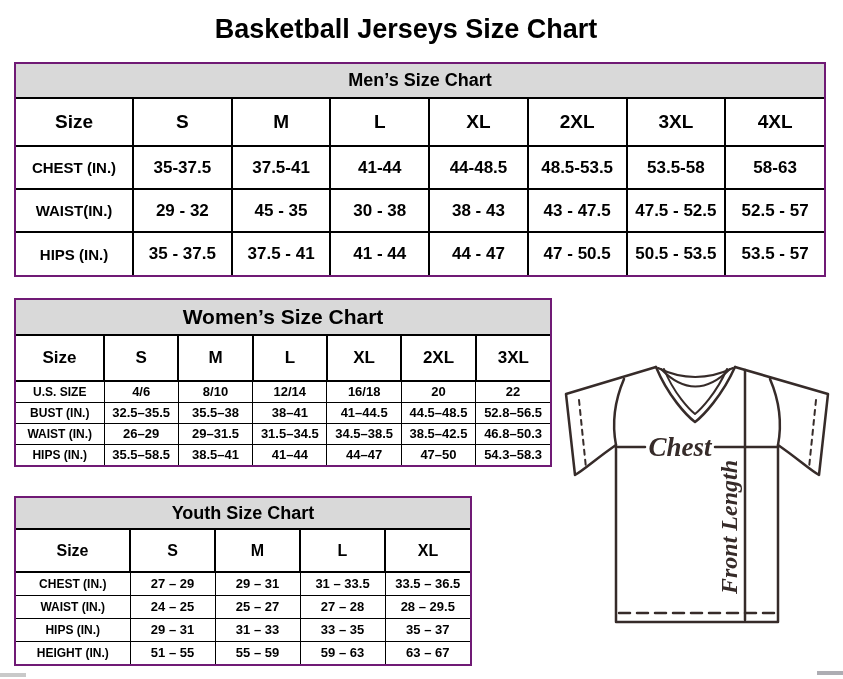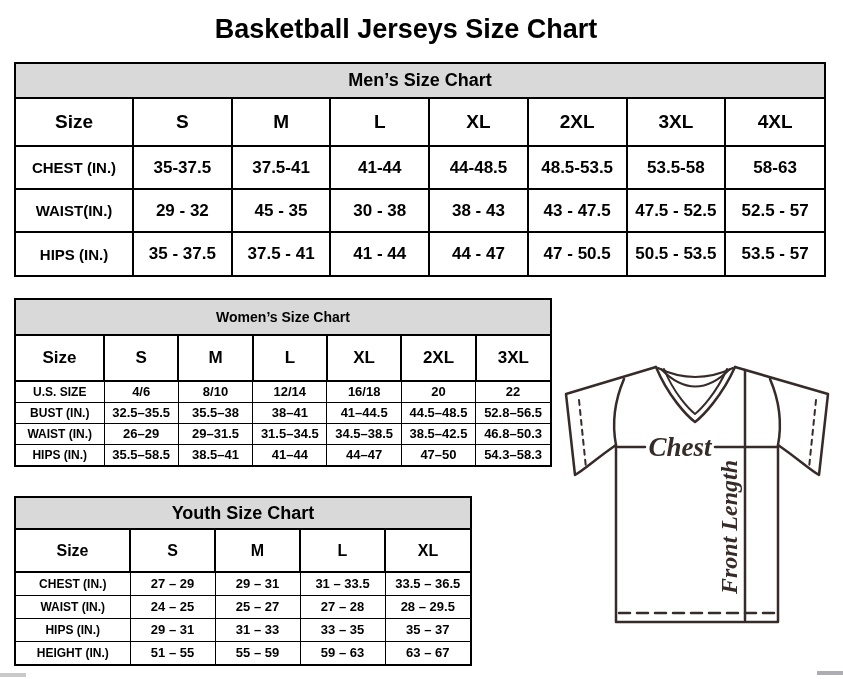--- a/index.html
+++ b/index.html
@@ -11,21 +11,21 @@
     overflow: hidden;
   }
   .page-title {
     position: absolute; top: 14px; left: 0; width: 812px;
     text-align: center;
     font-size: 27px; font-weight: bold; color: #000;
     letter-spacing: 0px;
   }
   .card {
     position: absolute;
-    border: 2px solid #000000;
+    border: 2px solid #701a75;
     background: #fff;
   }
   .card-title {
     background: #d9d9d9;
     border-bottom: 2px solid #000;
     font-weight: bold; text-align: center; color: #000;
     display: flex; align-items: center; justify-content: center;
   }
   table {
     border-collapse: collapse; width: 100%; table-layout: fixed;
@@ -45,21 +45,21 @@
   #men-card .card-title { height: 35px; font-size: 18px; }
   #men-card col.label-col { width: 117px; }
   #men-card thead tr { height: 47px; }
   #men-card thead th { font-size: 19px; }
   #men-card tbody tr { height: 43px; }
   #men-card tbody td { font-size: 17px; }
   #men-card tbody td:first-child { font-size: 15px; }
 
   
   #women-card { left: 14px; top: 298px; width: 538px; }
-  #women-card .card-title { height: 36px; font-size: 14px; }
+  #women-card .card-title { height: 36px; font-size: 21px; }
   #women-card col.label-col { width: 88px; }
   #women-card thead tr { height: 45px; }
   #women-card thead th { font-size: 17px; }
   #women-card tbody td { border-width: 1.5px; font-size: 13px; }
   #women-card tbody tr { height: 21px; }
   #women-card tbody td:first-child { font-size: 12px; }
 
   
   #youth-card { left: 14px; top: 496px; width: 458px; }
   #youth-card .card-title { height: 32px; font-size: 18px; }

